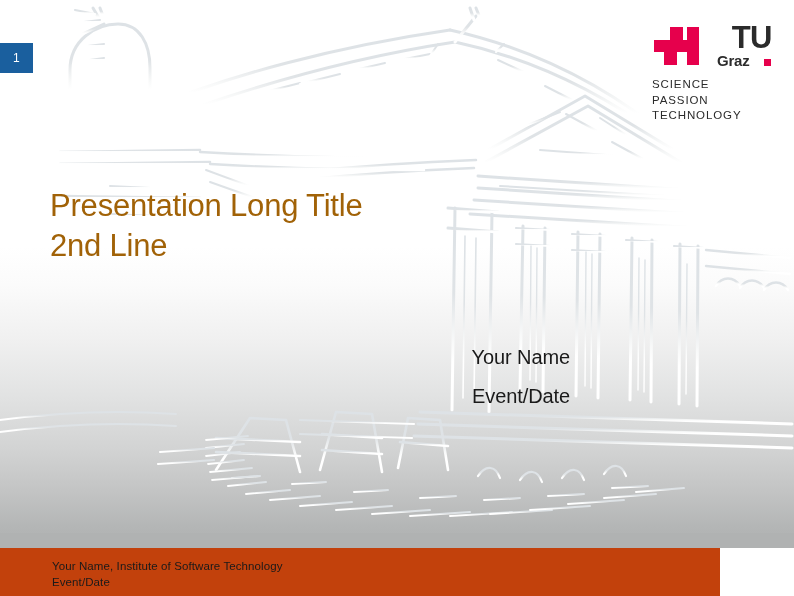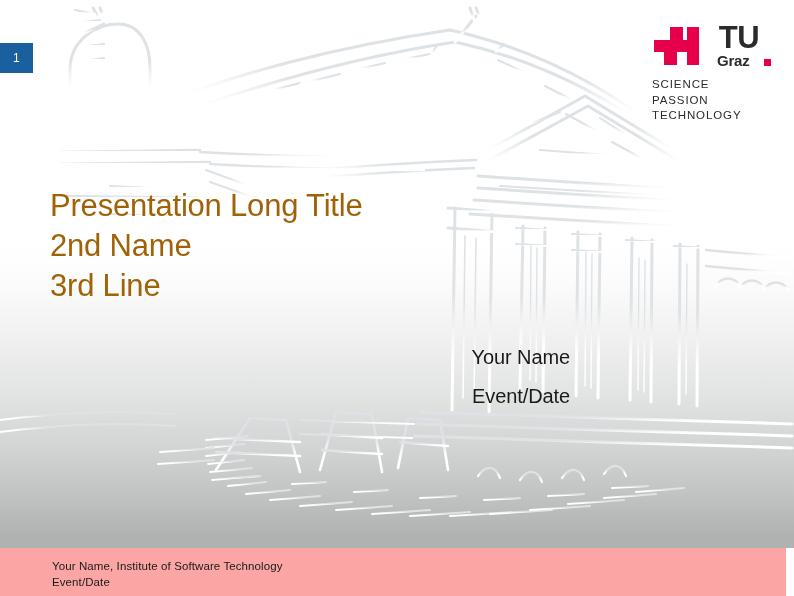--- a/index.html
+++ b/index.html
@@ -53,23 +53,23 @@
     left: 0;
     top: 533px;
     width: 794px;
     height: 15px;
     background: #b0b2b2;
   }
   .footer {
     position: absolute;
     left: 0;
     top: 548px;
-    width: 786px;
+    width: 720px;
     height: 48px;
-    background: #fca5a5;
+    background: #c2410c;
   }
   .footer-text {
     position: absolute;
     left: 52px;
     top: 10px;
     font-size: 11.5px;
     line-height: 16px;
     color: #1a1a1a;
     letter-spacing: 0.1px;
     white-space: nowrap;
@@ -109,21 +109,21 @@
     left: 2px;
     top: 3px;
     width: 54px;
     height: 38px;
   }
   .logo-mark svg { display:block; width:54px; height:38px; }
   .logo-word {
     position: absolute;
     right: 0px;
     top: 0px;
-    text-align: center;
+    text-align: right;
     width: 66px;
   }
   .logo-tu {
     font-family: "Liberation Sans", sans-serif;
     font-weight: bold;
     font-size: 31px;
     line-height: 28px;
     color: #2b2b2b;
     letter-spacing: -0.5px;
   }
@@ -456,22 +456,21 @@
     </div>
     <div class="logo-tagline">
       <div>SCIENCE</div>
       <div>PASSION</div>
       <div>TECHNOLOGY</div>
     </div>
   </div>
 
   <div class="title-block">
     <div class="title-line">Presentation Long Title</div>
-    <div class="title-line">2nd Name</div>
-    <div class="title-line">3rd Line</div>
+    <div class="title-line">2nd Line</div>
   </div>
 
   <div class="subtitle-block">
     <div class="subtitle-line">Your Name</div>
     <div class="subtitle-line">Event/Date</div>
   </div>
 
   <div class="footer-band"></div>
   <div class="footer">
     <div class="footer-text">

